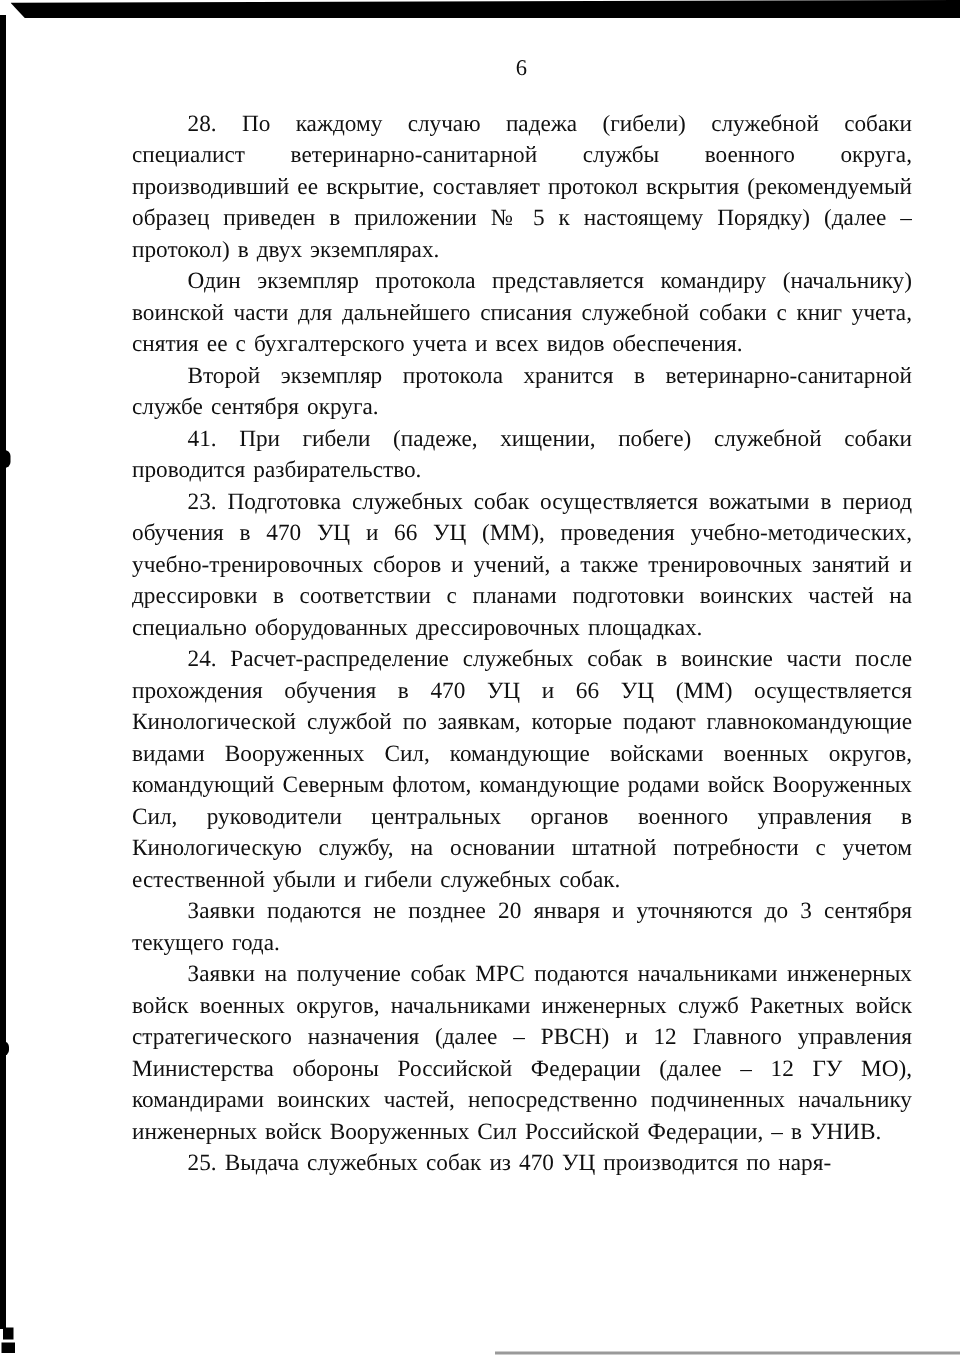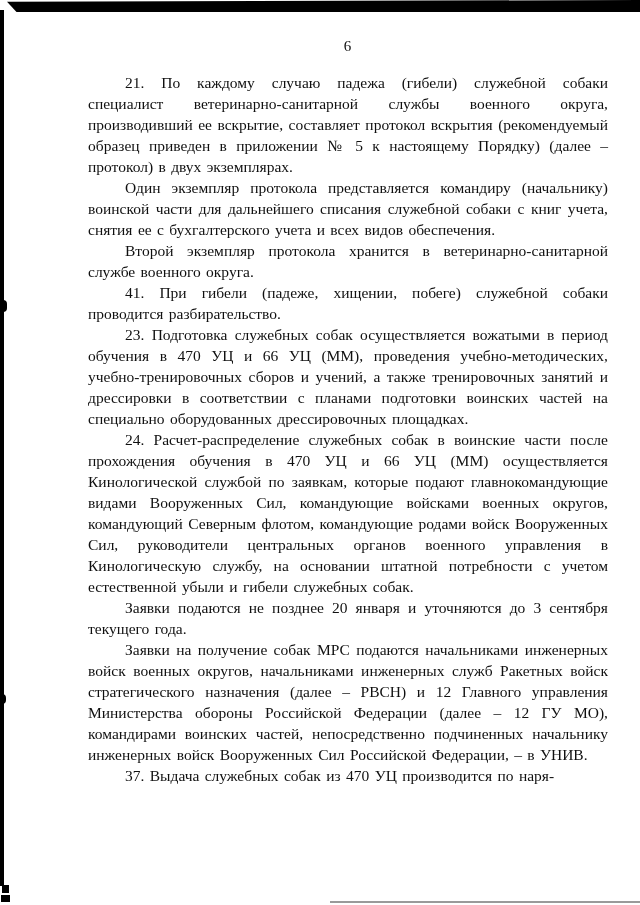--- a/index.html
+++ b/index.html
@@ -67,24 +67,24 @@
   <div class="artifact artifact-left"></div>
   <div class="artifact artifact-left-nub1"></div>
   <div class="artifact artifact-left-nub2"></div>
   <div class="artifact artifact-bl-1"></div>
   <div class="artifact artifact-bl-2"></div>
   <div class="artifact artifact-bottom-line"></div>
 
   <div class="page-number">6</div>
 
   <div class="content">
-    <p>21. По каждому случаю падежа (гибели) служебной собаки специалист ветеринарно-санитарной службы военного округа, производивший ее вскрытие, составляет протокол вскрытия (рекомендуемый образец приведен в приложении № 5 к настоящему Порядку) (далее – протокол) в двух экземплярах.</p>
+    <p>28. По каждому случаю падежа (гибели) служебной собаки специалист ветеринарно-санитарной службы военного округа, производивший ее вскрытие, составляет протокол вскрытия (рекомендуемый образец приведен в приложении № 5 к настоящему Порядку) (далее – протокол) в двух экземплярах.</p>
     <p>Один экземпляр протокола представляется командиру (начальнику) воинской части для дальнейшего списания служебной собаки с книг учета, снятия ее с бухгалтерского учета и всех видов обеспечения.</p>
-    <p>Второй экземпляр протокола хранится в ветеринарно-санитарной службе военного округа.</p>
+    <p>Второй экземпляр протокола хранится в ветеринарно-санитарной службе сентября округа.</p>
     <p>41. При гибели (падеже, хищении, побеге) служебной собаки проводится разбирательство.</p>
     <p>23. Подготовка служебных собак осуществляется вожатыми в период обучения в 470 УЦ и 66 УЦ (ММ), проведения учебно-методических, учебно-тренировочных сборов и учений, а также тренировочных занятий и дрессировки в соответствии с планами подготовки воинских частей на специально оборудованных дрессировочных площадках.</p>
     <p>24. Расчет-распределение служебных собак в воинские части после прохождения обучения в 470 УЦ и 66 УЦ (ММ) осуществляется Кинологической службой по заявкам, которые подают главнокомандующие видами Вооруженных Сил, командующие войсками военных округов, командующий Северным флотом, командующие родами войск Вооруженных Сил, руководители центральных органов военного управления в Кинологическую службу, на основании штатной потребности с учетом естественной убыли и гибели служебных собак.</p>
     <p>Заявки подаются не позднее 20 января и уточняются до 3 сентября текущего года.</p>
     <p>Заявки на получение собак МРС подаются начальниками инженерных войск военных округов, начальниками инженерных служб Ракетных войск стратегического назначения (далее – РВСН) и 12 Главного управления Министерства обороны Российской Федерации (далее – 12 ГУ МО), командирами воинских частей, непосредственно подчиненных начальнику инженерных войск Вооруженных Сил Российской Федерации, – в УНИВ.</p>
-    <p>37. Выдача служебных собак из 470 УЦ производится по наря-</p>
+    <p>25. Выдача служебных собак из 470 УЦ производится по наря-</p>
   </div>
 
 </div>
 
 </body></html>

